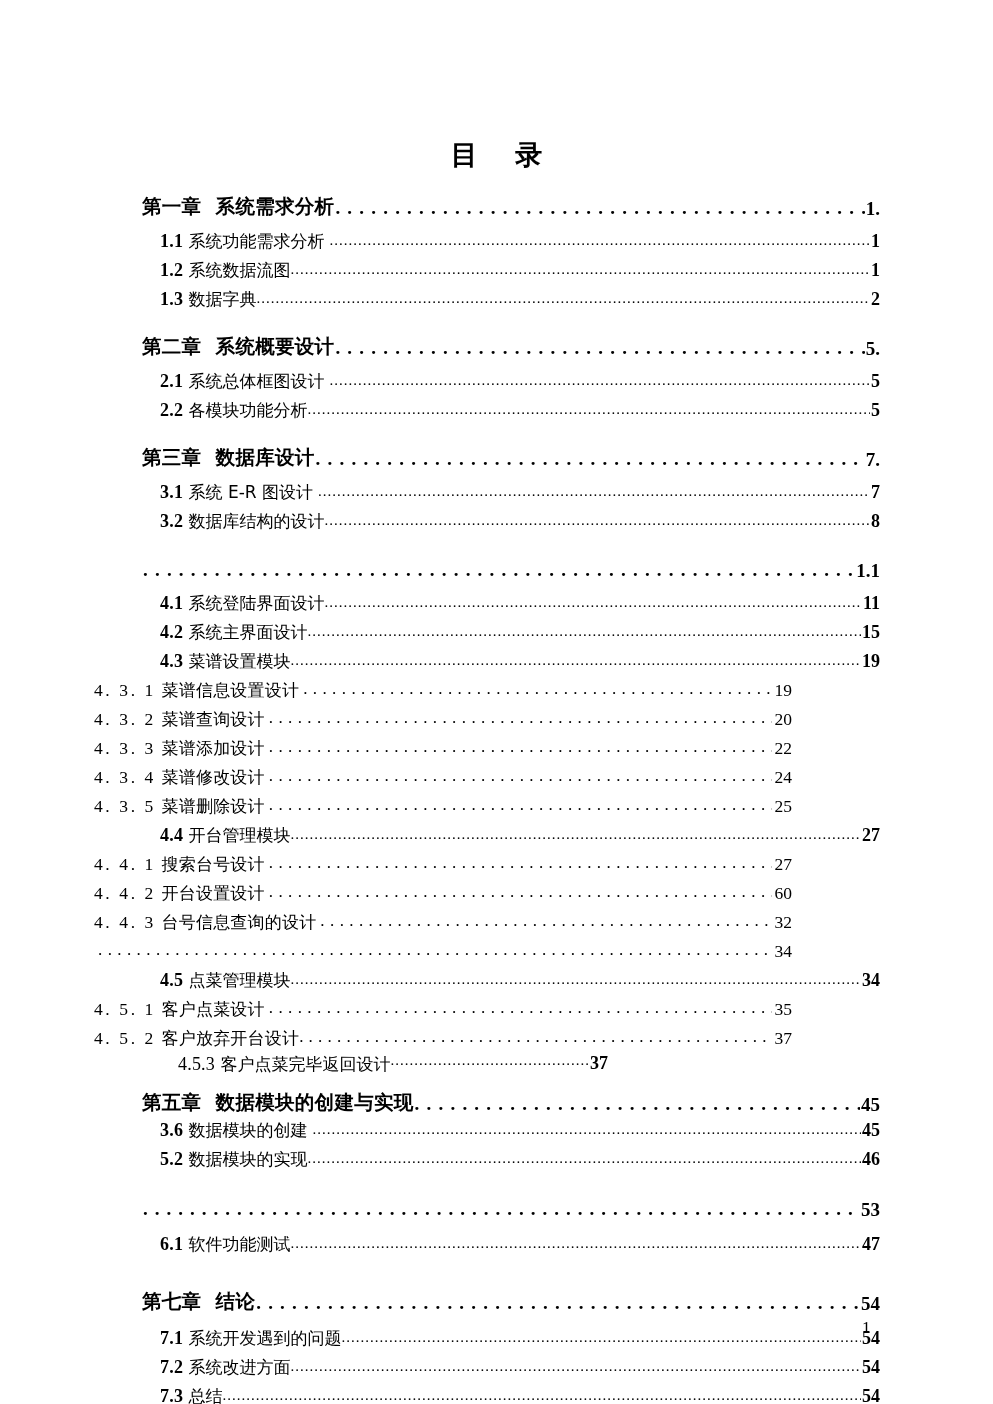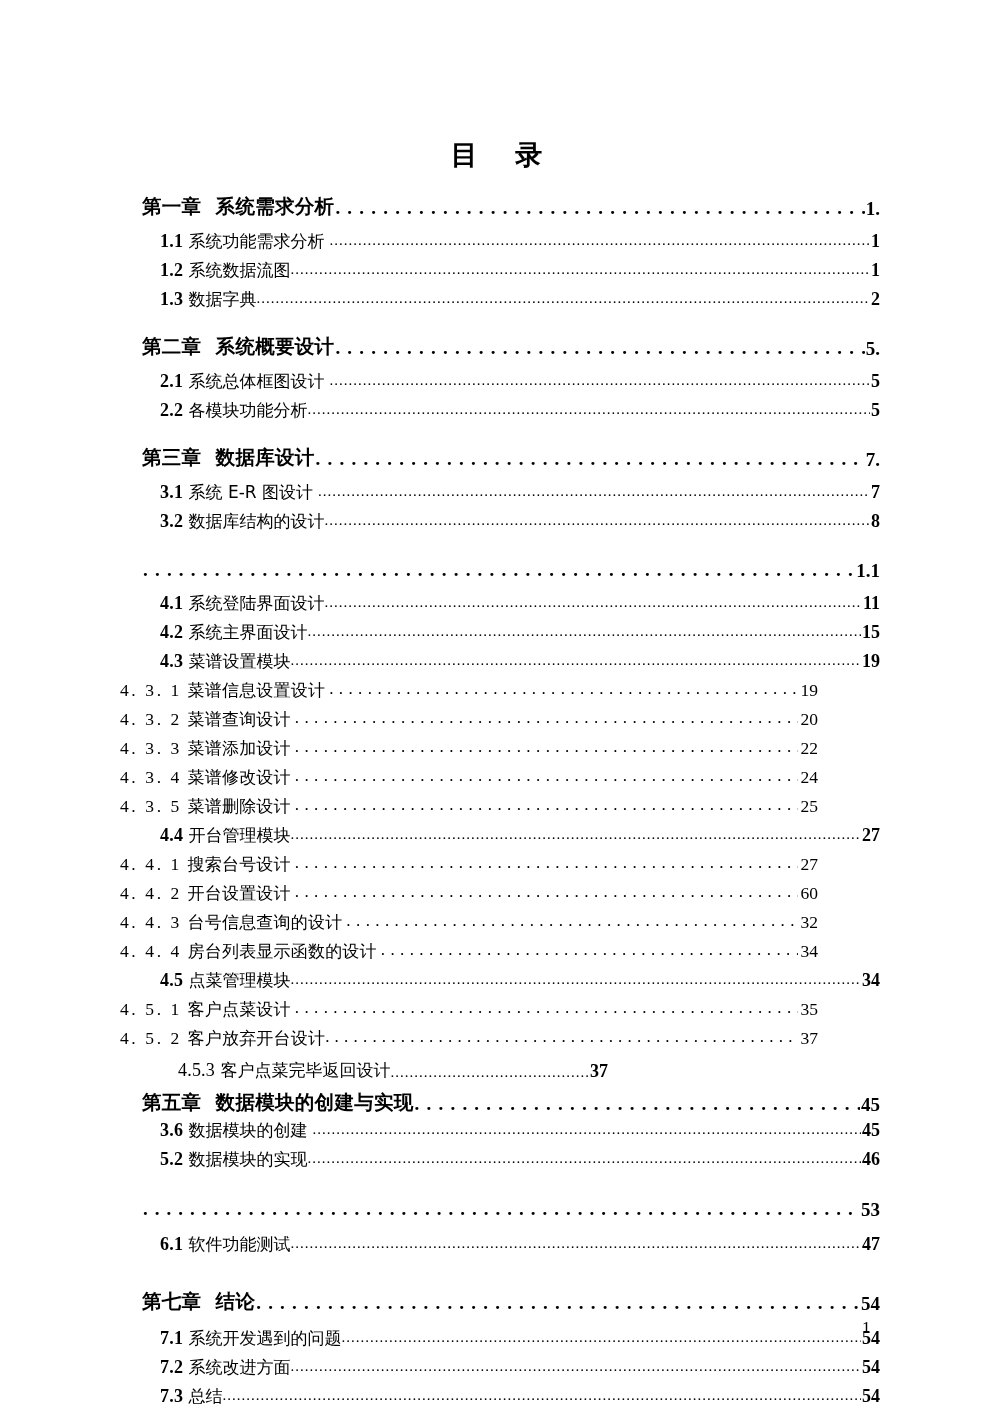--- a/index.html
+++ b/index.html
@@ -128,21 +128,21 @@
     font-weight: bold;
     font-size: 18px;
     font-family: "Liberation Serif", "DejaVu Serif", serif;
   }
 
   
   .lvl2.gap .leader { margin-left: 5px; }
 
   
   .lvl3 {
-    margin-left: 120px;
+    margin-left: 94px;
     width: 698px;
     font-size: 17.5px;
     height: 29px;
     align-items: center;
     font-family: "DejaVu Sans", "Liberation Sans", sans-serif;
   }
   .lvl3 .label .num {
     font-family: "Liberation Serif", "DejaVu Serif", serif;
     letter-spacing: 2.6px;
     font-size: 17.5px;
@@ -169,21 +169,21 @@
   
   .lvl3.tight .leader { margin-left: 0px; letter-spacing: 5.2px; }
   .lvl3.tight .pageno { padding-left: 9px; }
 
   
   .row.lvl3b {
     margin-left: 178px;
     width: 698px;
     font-size: 18px;
     height: 29px;
-    align-items: flex-end;
+    align-items: flex-start;
     display: block;
     font-family: "Liberation Serif", "DejaVu Serif", serif;
   }
   .lvl3b .label .num { letter-spacing: 0.2px; font-weight: normal; }
   .lvl3b .label .txt {
     font-family: "DejaVu Sans", "Liberation Sans", sans-serif;
     font-size: 17px;
   }
   .lvl3b .leader {
     font-size: 15px;
@@ -328,21 +328,20 @@
         <span class="label"><span class="num">4. 4. 2</span><span class="txt">&nbsp;开台设置设计</span></span>
         <span class="leader">...........................................................................................................................................................................................................................</span>
         <span class="pageno">60</span>
       </div>
       <div class="row lvl3">
         <span class="label"><span class="num">4. 4. 3</span><span class="txt">&nbsp;台号信息查询的设计</span></span>
         <span class="leader">...........................................................................................................................................................................................................................</span>
         <span class="pageno">32</span>
       </div>
       <div class="row lvl3">
-        <span class="label"><span class="num">4. 4. 4</span><span class="txt">&nbsp;房台列表显示函数的设计</span></span>
         <span class="leader">...........................................................................................................................................................................................................................</span>
         <span class="pageno">34</span>
       </div>
       <div class="row lvl2">
         <span class="label"><span class="num">4.5</span><span class="txt">&nbsp;点菜管理模块</span></span>
         <span class="leader">...........................................................................................................................................................................................................................</span>
         <span class="pageno">34</span>
       </div>
       <div class="row lvl3">
         <span class="label"><span class="num">4. 5. 1</span><span class="txt">&nbsp;客户点菜设计</span></span>

